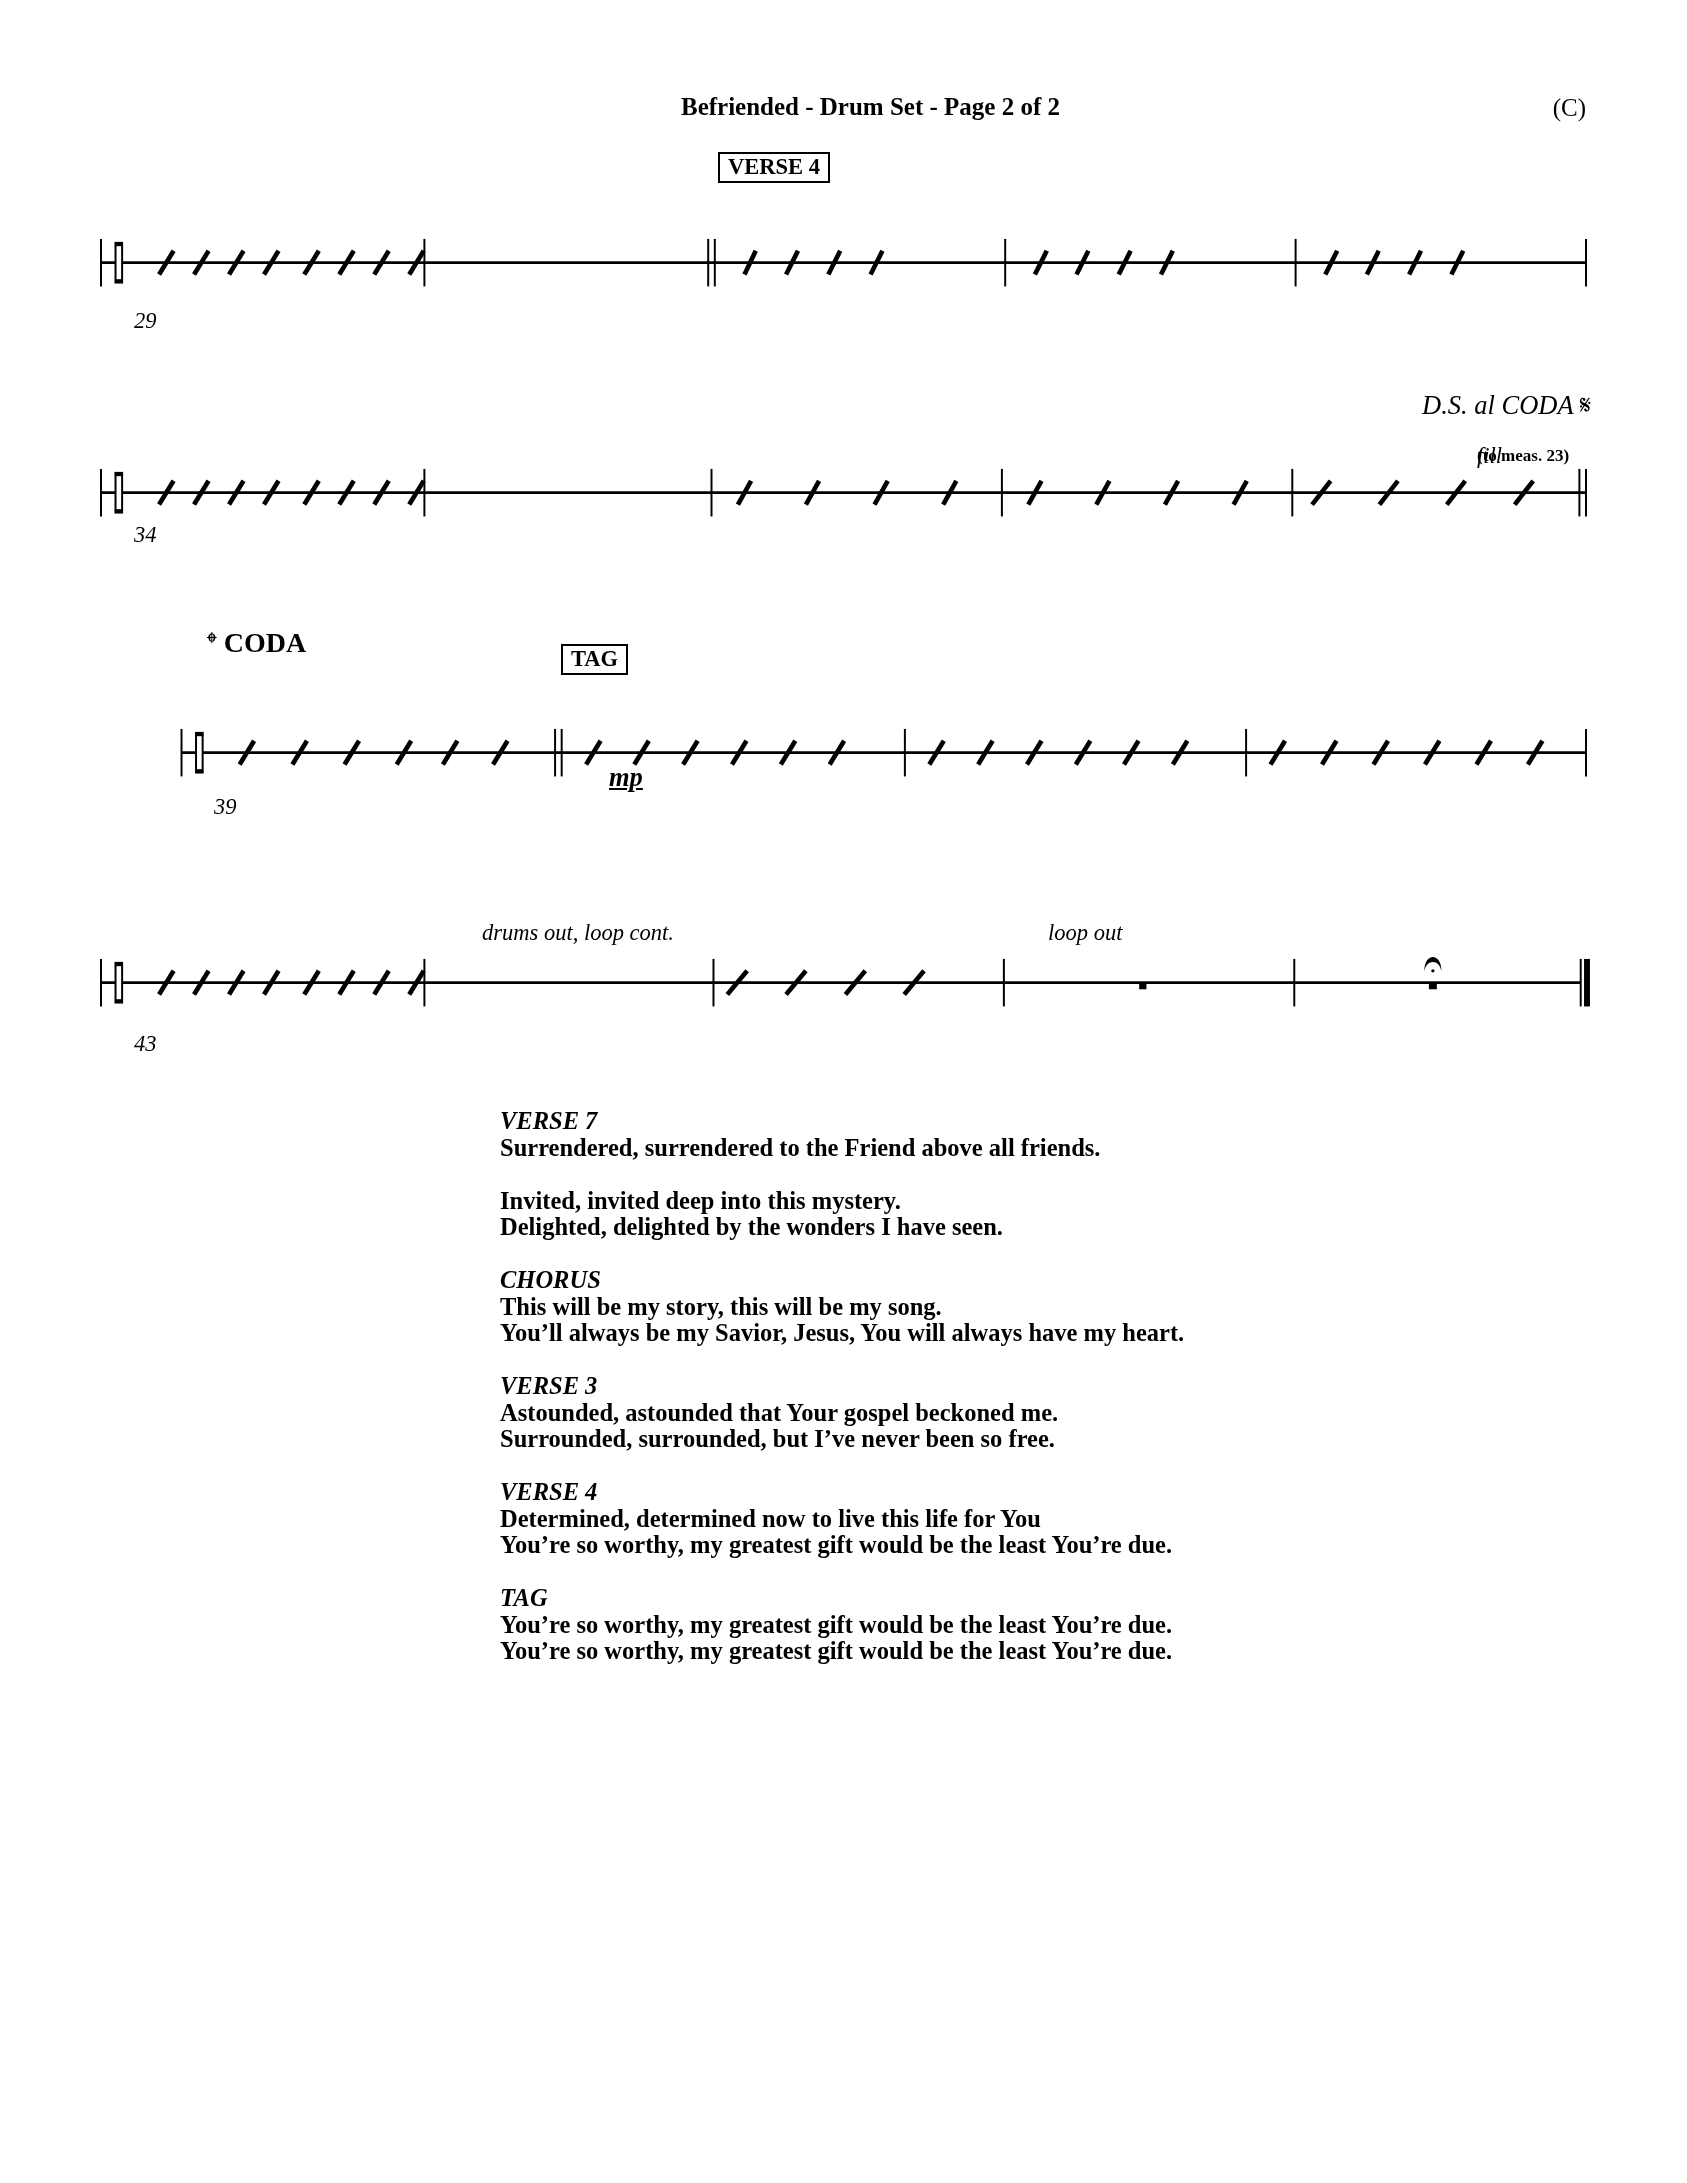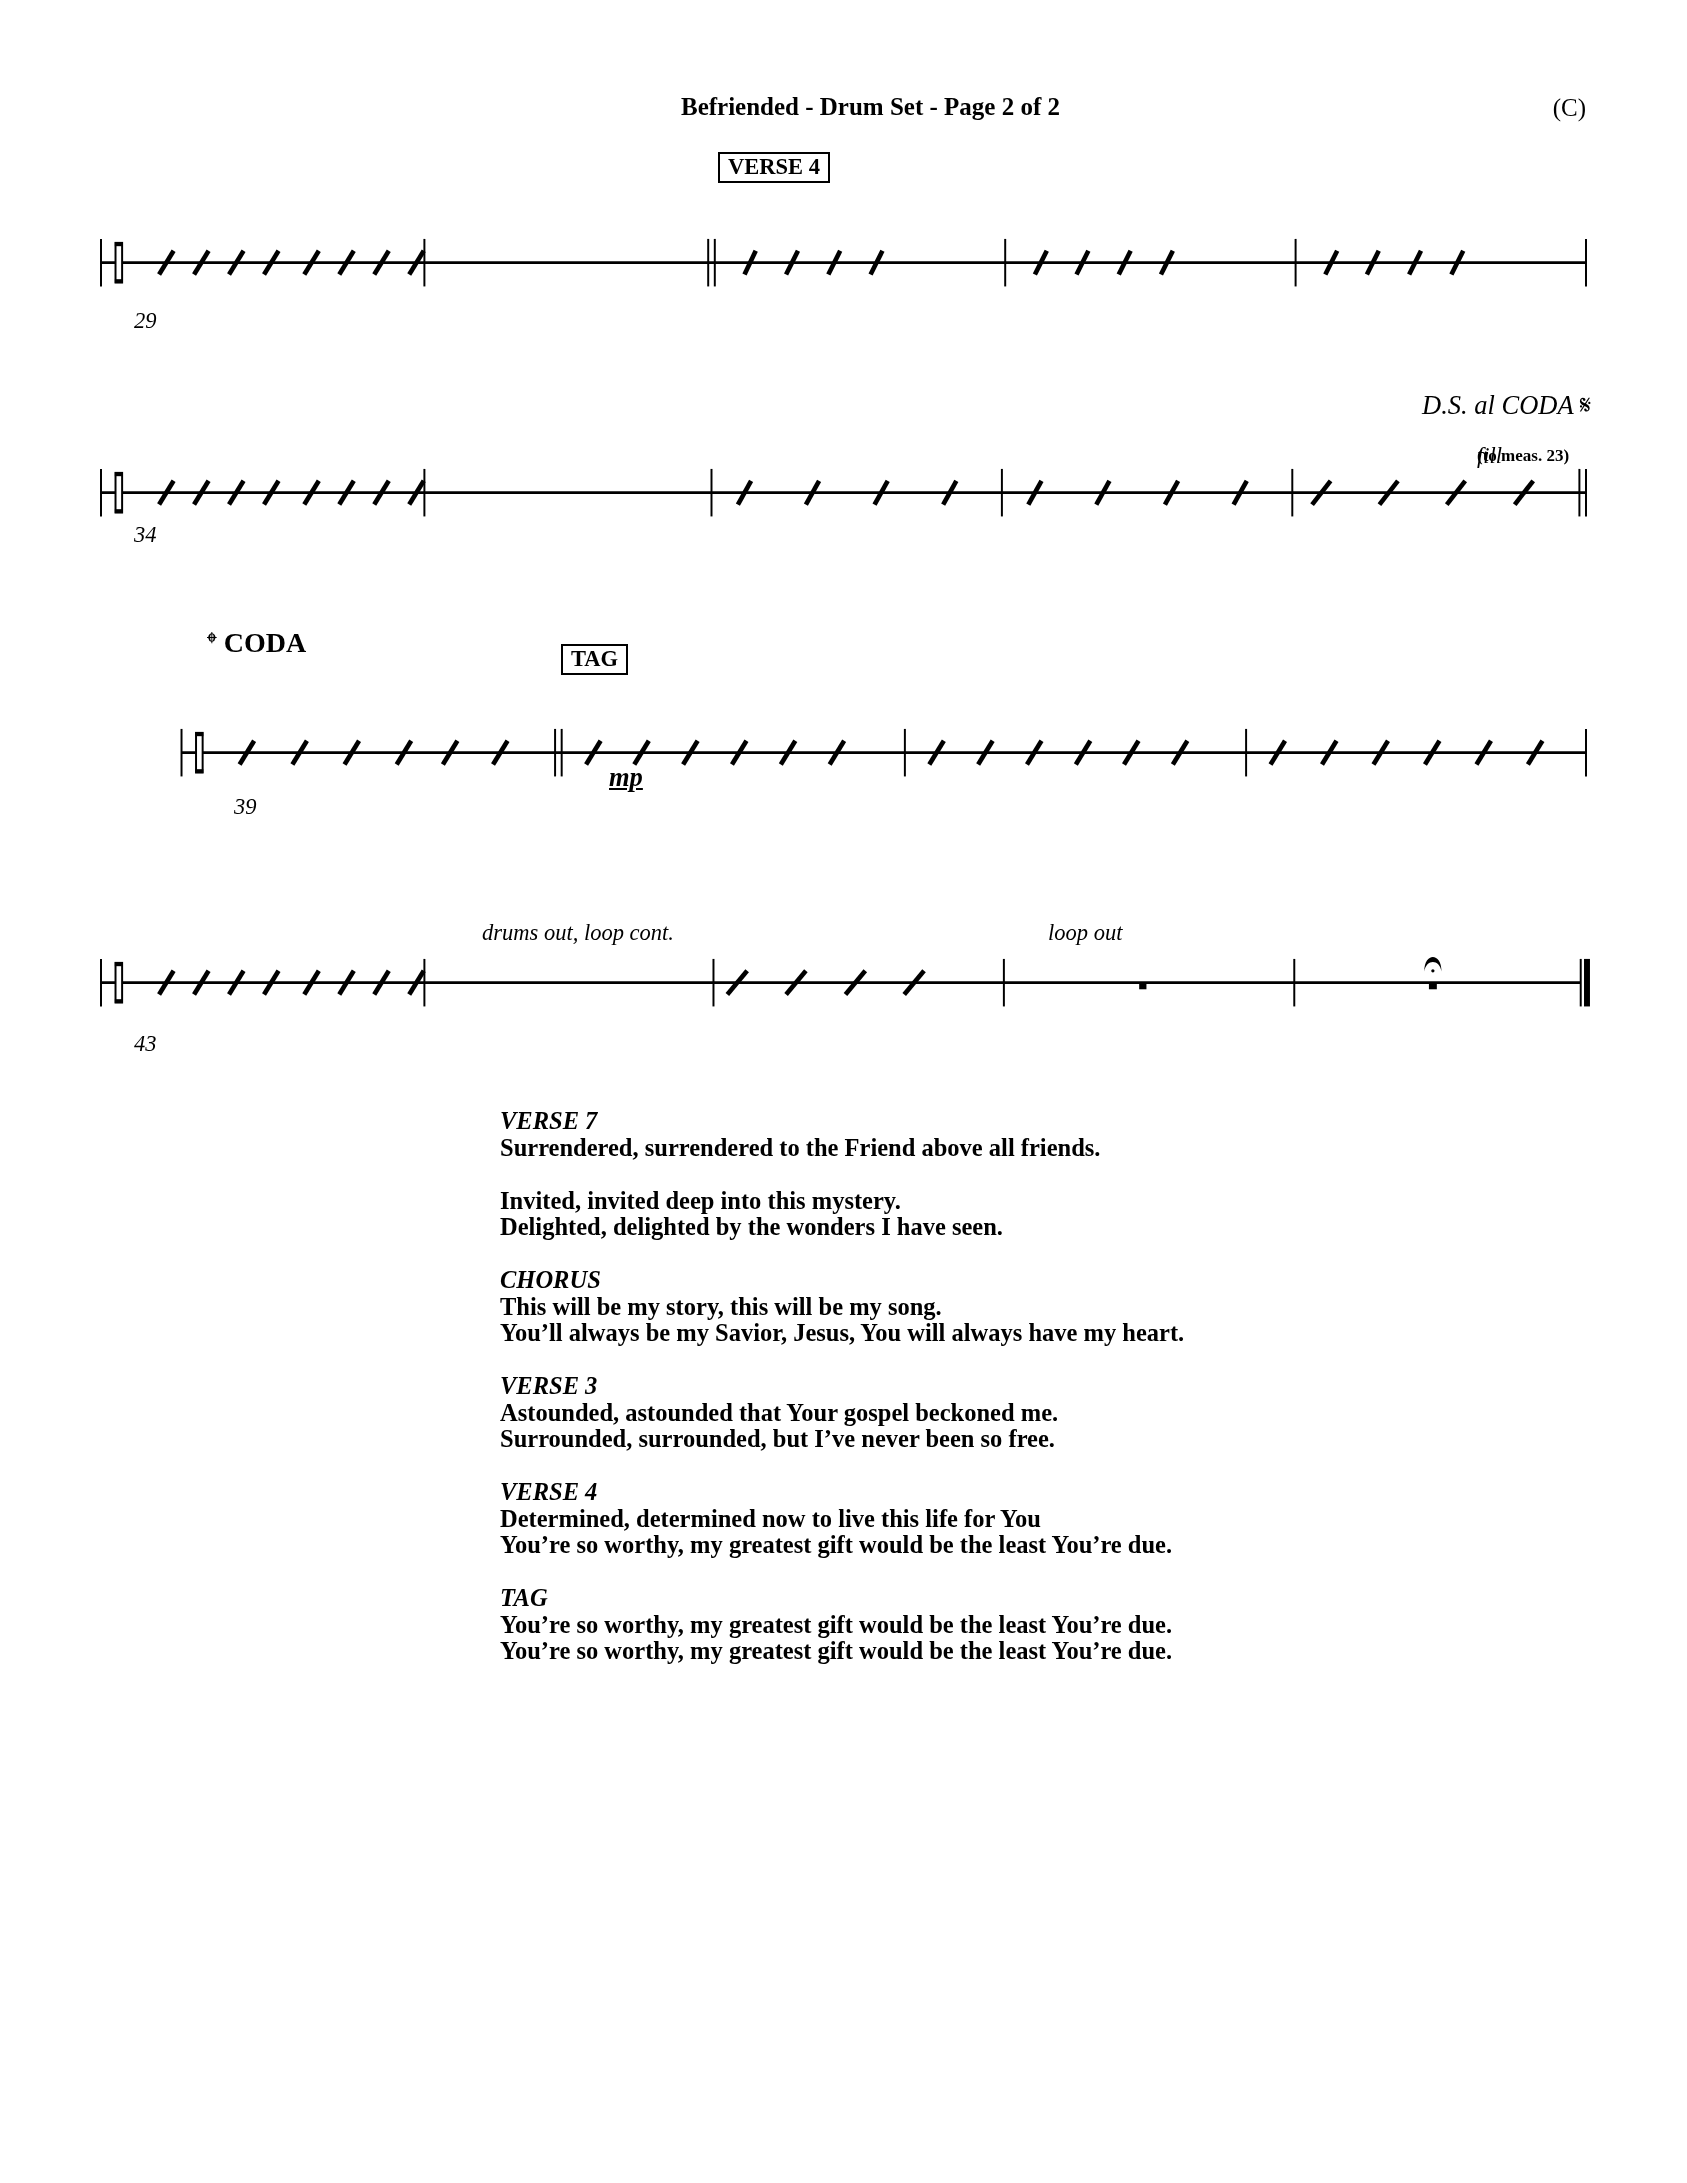--- a/index.html
+++ b/index.html
@@ -159,21 +159,21 @@
       <line x1="1774" y1="166" x2="1796" y2="130"></line>
     <line x1="1922" y1="166" x2="1944" y2="130"></line>
       <line x1="2000" y1="166" x2="2022" y2="130"></line>
     <line x1="2078" y1="166" x2="2100" y2="130"></line>
       <line x1="2156" y1="166" x2="2178" y2="130"></line>
     <line x1="2234" y1="166" x2="2256" y2="130"></line>
       <line x1="2312" y1="166" x2="2334" y2="130"></line>
   </g>
 </svg>
 <div class="abs mp" style="left:582px; top:762px;">mp</div>
-<div class="abs measnum" style="left:187px; top:794px;margin-left:20px;">39</div>
+<div class="abs measnum" style="left:187px; top:794px;">39</div>
 
 <div class="abs ital" style="left:455px; top:920px;">drums out, loop cont.</div>
 <div class="abs ital" style="left:1021px; top:920px;">loop out</div>
 <svg class="staff" style="top:885px;" viewBox="0 0 2550 300">
   <g stroke="#000" fill="none">
     <line x1="150" y1="148" x2="2392" y2="148" stroke-width="4"></line>
     <line x1="150" y1="112" x2="150" y2="184" stroke-width="3"></line>
     <line x1="640" y1="112" x2="640" y2="184" stroke-width="3"></line>
     <line x1="1078" y1="112" x2="1078" y2="184" stroke-width="3"></line>
     <line x1="1518" y1="112" x2="1518" y2="184" stroke-width="3"></line>

